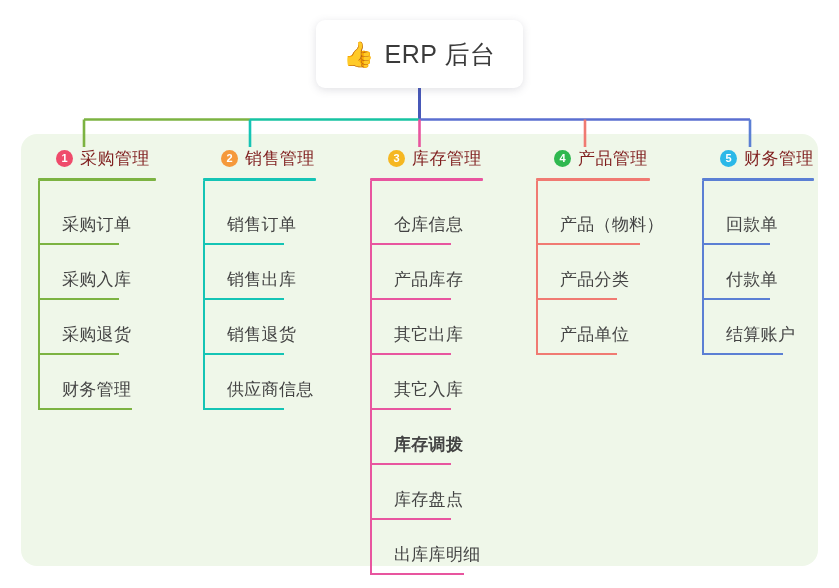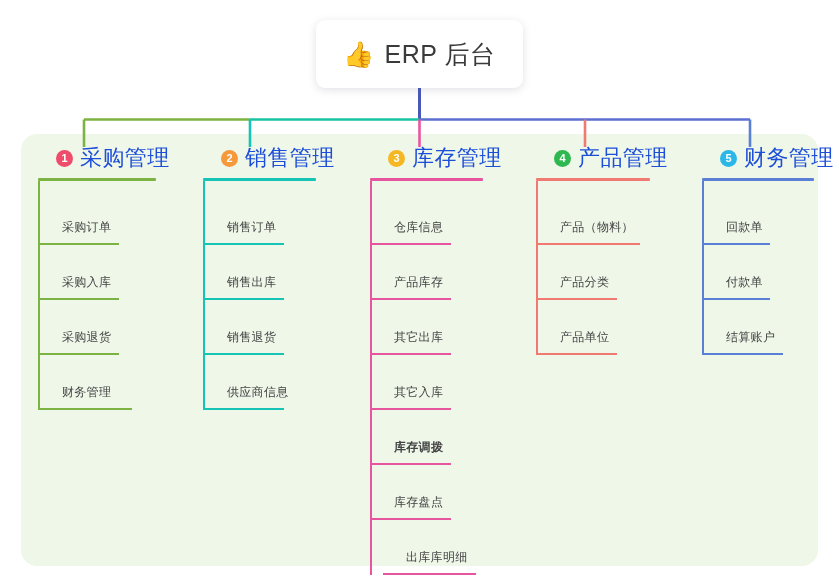--- a/index.html
+++ b/index.html
@@ -89,22 +89,22 @@
     height: 17px;
     border-radius: 50%;
     color: #ffffff;
     font-size: 11px;
     line-height: 17px;
     text-align: center;
     font-weight: bold;
     flex: 0 0 auto;
   }
   .branch-title {
-    font-size: 22px;
-    color: #1d4ed8;
+    font-size: 17px;
+    color: #7f1d1d;
     letter-spacing: 0.4px;
   }
   .branch-rule {
     height: 3px;
     margin-top: 8px;
     border-radius: 1px;
   }
 
   
   .children {
@@ -113,21 +113,21 @@
   }
   .child-item {
     position: absolute;
     left: 0;
     height: 48px;
   }
   .child-label {
     position: absolute;
     left: 24px;
     bottom: 9px;
-    font-size: 12px;
+    font-size: 17px;
     color: #434343;
     white-space: nowrap;
     letter-spacing: 0.3px;
   }
   .child-rule {
     position: absolute;
     left: 1px;
     bottom: 0;
     height: 1.6px;
   }
@@ -240,21 +240,21 @@
             <div class="child-rule" style="width: 80px; background: rgb(232, 85, 159);"></div>
           </div>
           <div class="child-item" style="top: 236px; width: 90px; font-weight: bold;">
             <div class="child-label">库存调拨</div>
             <div class="child-rule" style="width: 80px; background: rgb(232, 85, 159);"></div>
           </div>
           <div class="child-item" style="top: 291px; width: 90px;">
             <div class="child-label">库存盘点</div>
             <div class="child-rule" style="width: 80px; background: rgb(232, 85, 159);"></div>
           </div>
-          <div class="child-item" style="top: 346px; width: 103px; margin-left: 12px;">
+          <div class="child-item" style="top: 346px; width: 103px;">
             <div class="child-label">出库库明细</div>
             <div class="child-rule" style="width: 93px; background: rgb(232, 85, 159);"></div>
           </div>
         </div>
       </div>
       <div class="branch" style="left: 536px; width: 130px;">
         <div class="branch-head">
           <span class="badge" style="background: rgb(47, 184, 79);">4</span>
           <span class="branch-title">产品管理</span>
         </div>

